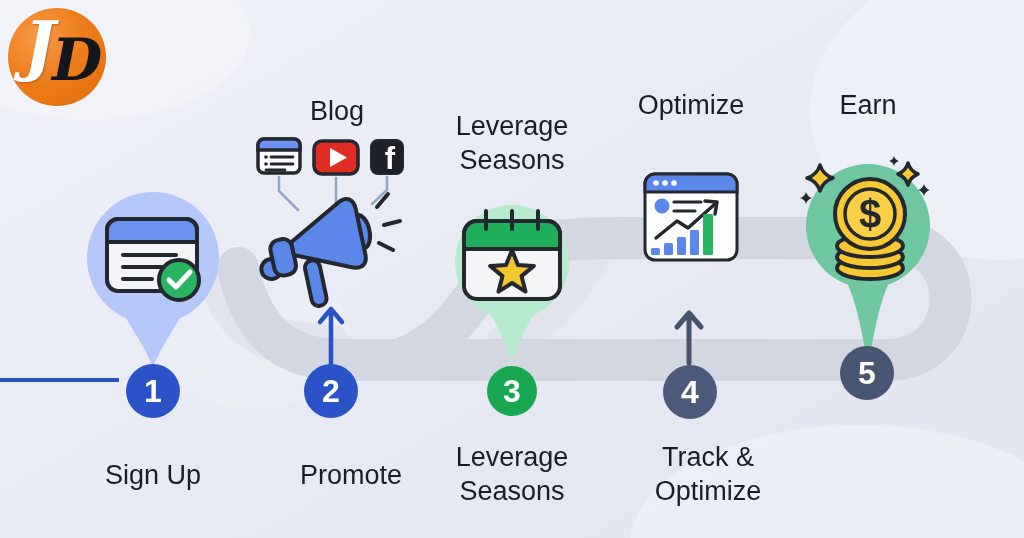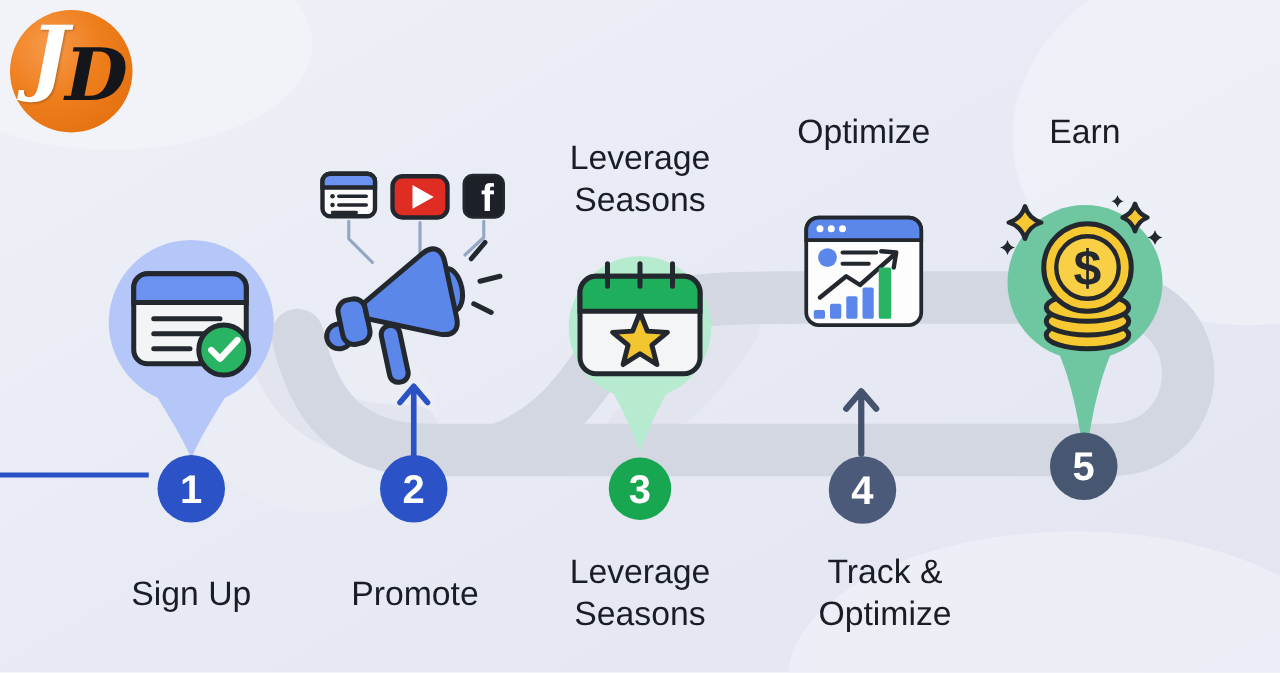--- a/index.html
+++ b/index.html
@@ -176,27 +176,28 @@
   <div class="badge" style="left:487px;top:366px;width:50px;height:50px;background:#19a651;">
       <span>3</span>
     </div>
   <div class="badge" style="left:663px;top:365px;width:54px;height:54px;background:#4c5a79;">
       <span>4</span>
     </div>
   <div class="badge" style="left:840px;top:346px;width:54px;height:54px;background:#475671;">
       <span>5</span>
     </div>
 
+  <div class="lbl" style="left:277px;top:94px;width:120px;">Blog</div>
   <div class="lbl" style="left:432px;top:109px;width:160px;">Leverage
 Seasons</div>
   <div class="lbl" style="left:591px;top:88px;width:200px;">Optimize</div>
   <div class="lbl" style="left:818px;top:88px;width:100px;">Earn</div>
 
   <div class="lbl" style="left:83px;top:458px;width:140px;">Sign Up</div>
-  <div class="lbl" style="left:262px;top:458px;width:140px;">Promote</div>
+  <div class="lbl" style="left:262px;top:458px;width:140px;text-align:right;">Promote</div>
   <div class="lbl" style="left:432px;top:440px;width:160px;">Leverage
 Seasons</div>
   <div class="lbl left" style="left:638px;top:440px;width:140px;">Track &amp;
 Optimize</div>
 
   <div class="logo">
     <div class="logo-circle"></div>
     <div class="logo-j">J</div>
     <div class="logo-d">D</div>
   </div>

